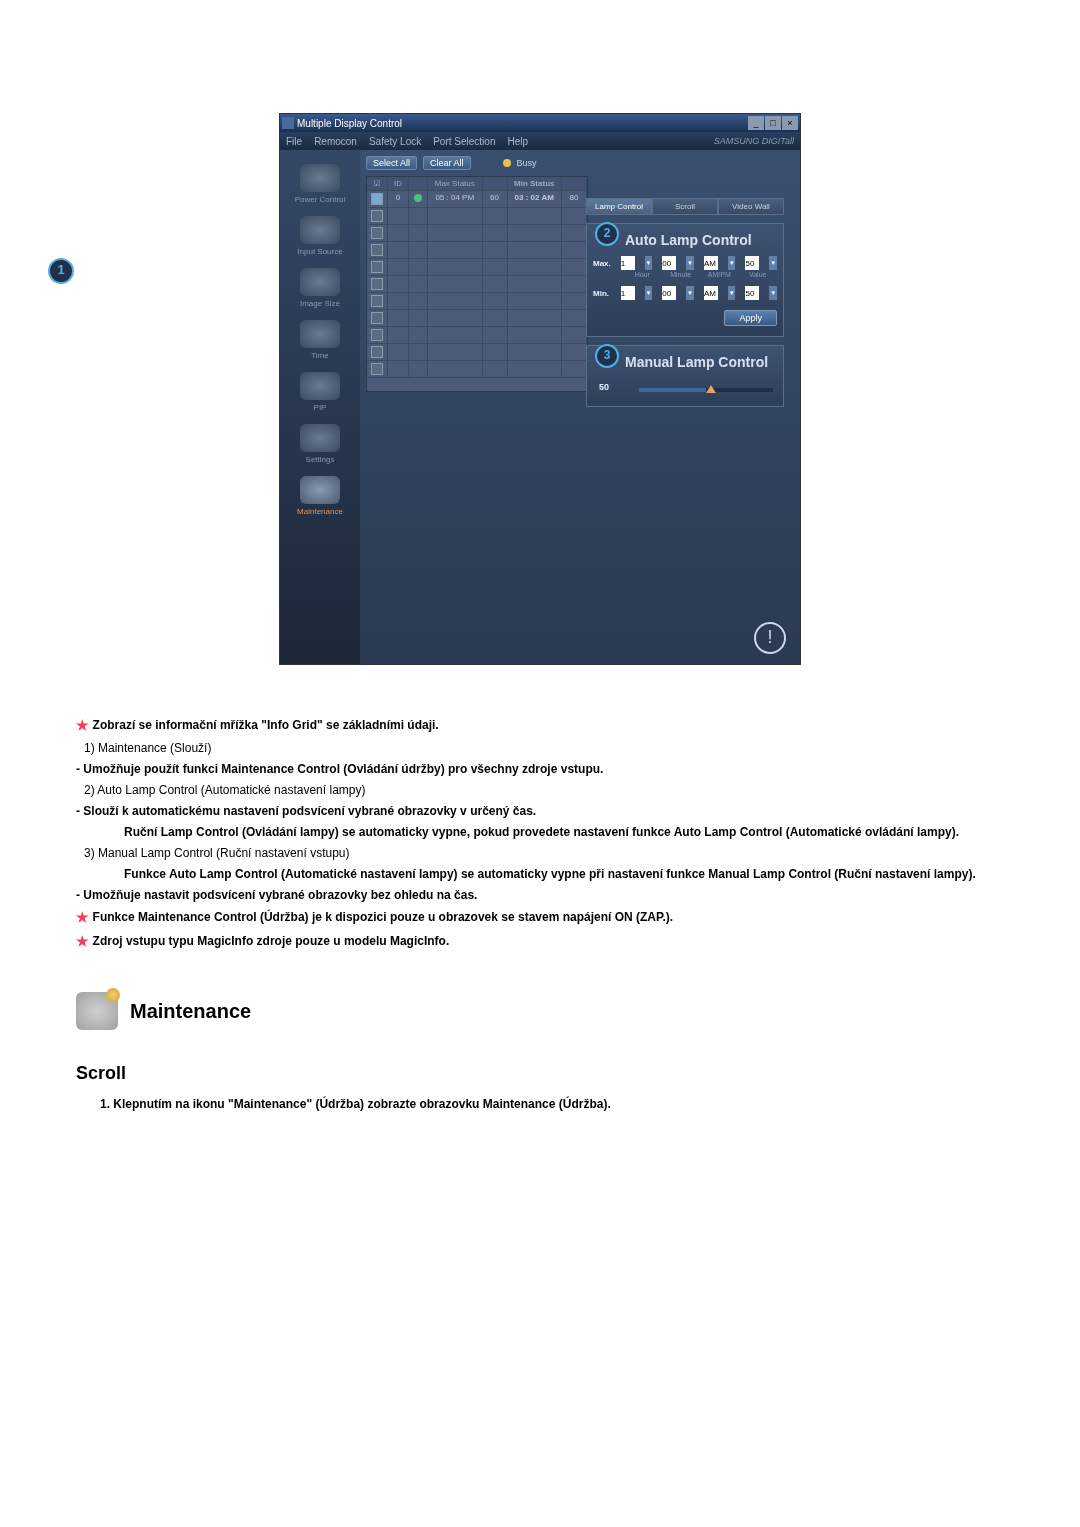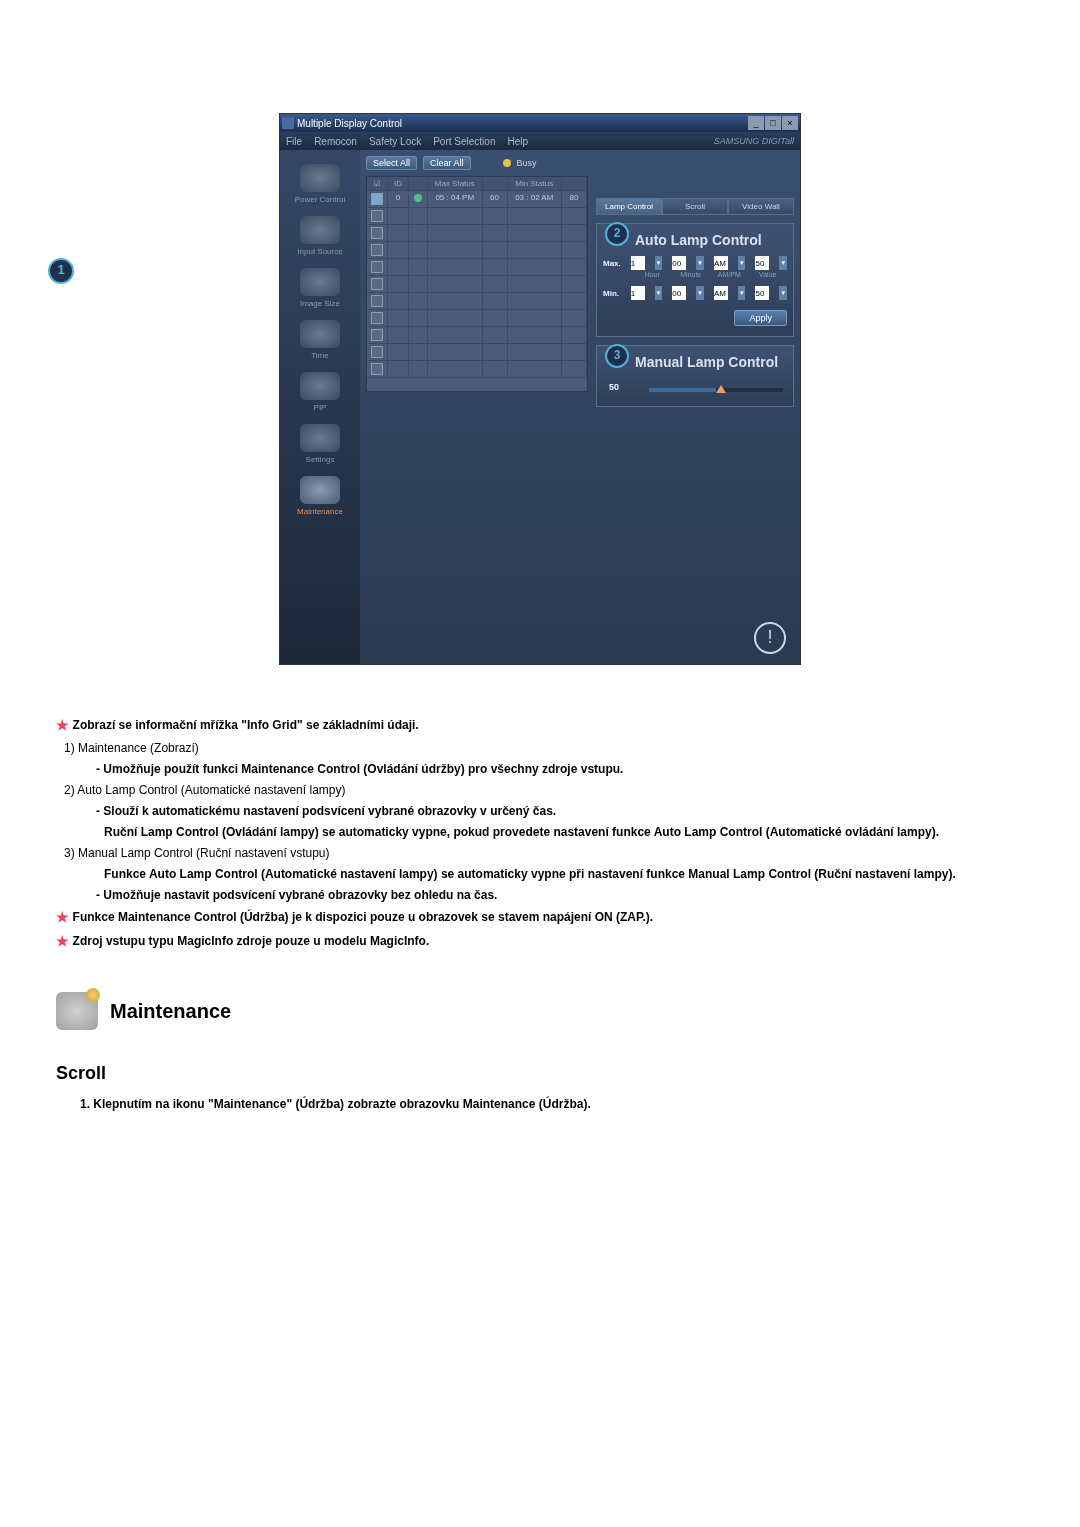--- a/index.html
+++ b/index.html
@@ -1,16 +1,16 @@
 <!DOCTYPE html>
 <html><head>
 <meta charset="utf-8">
 <style>
 body { margin:0; font-family:Arial,Helvetica,sans-serif; font-size:12px; background:#fff; color:#000; }
-.page { width:1080px; margin:0 auto; padding:0 56px; box-sizing:border-box; }
+.page { width:1080px; margin:0 auto; padding:0 76px; box-sizing:border-box; }
 .app-window { width:520px; margin:113px auto 50px; border:1px solid #333; background:#2a3f5f; }
 .titlebar { height:18px; background:linear-gradient(#3a5a8f,#1a2f4f); display:flex; align-items:center; color:#fff; font-size:10px; padding:0 2px; }
 .titlebar .t-icon { width:12px; height:12px; background:#4a6a9f; margin-right:3px; }
 .titlebar .t-title { flex:1; }
 .win-buttons { display:flex; gap:1px; }
 .win-buttons span { width:16px; height:14px; background:#8a9ab0; font-size:9px; text-align:center; line-height:14px; color:#000; }
 .menubar { height:18px; background:linear-gradient(#2a3f5f,#1a2a3f); display:flex; align-items:center; font-size:10px; color:#aab8d0; padding-left:6px;justify-content:space-between; }
 .menubar span { margin-right:12px; }
 .menubar .brand { margin-left:auto; margin-right:6px; font-style:italic; color:#8a9ab0; font-size:9px; }
 .app-body { display:flex; }
@@ -21,23 +21,23 @@
 .sb-item.active .sb-icon { background:radial-gradient(#8a9ab0,#4a5a70); }
 .main { flex:1; background:linear-gradient(#3a4f70,#2a3a50); position:relative; }
 .toolbar-row { display:flex; align-items:center; gap:6px; padding:6px; }
 .btn-3d { font-size:9px; color:#fff; background:linear-gradient(#5a7aa0,#3a5a80); border:1px solid #6a8ab0; padding:1px 6px; border-radius:2px; }
 .busy-dot { width:8px; height:8px; border-radius:50%; background:#e8c050; display:inline-block; }
 .busy-lbl { font-size:9px; color:#c8d0e0; }
 .grid-wrap { background:#4a5a78; margin:0 6px; border:1px solid #2a3a50; }
 .grid-head, .grid-row { display:flex; font-size:8px; }
 .cell { border-right:1px solid #3a4a60; border-bottom:1px solid #3a4a60; padding:2px; text-align:center; color:#c0c8d8; overflow:hidden; }
 .grid-head .cell { color:#9aa8c0; background:#425270; }
-.c-chk { width:16px; } .c-id { width:16px; } .c-stat { width:14px; } .c-max { flex:1.3; } .c-maxv { width:20px; } .c-min { flex:1.3; } .c-minv { width:20px; }
+.c-chk { width:16px; } .c-id { width:16px; } .c-stat { width:14px; } .c-max { flex:1.3; } .c-maxv { width:20px; } .c-min { flex:1.3;font-weight:bold; } .c-minv { width:20px; }
 .grid-body { height:200px; overflow:hidden; position:relative; }
-.right-panel { position:absolute; right:6px; top:48px; width:198px; }
+.right-panel { position:absolute; right:16px; top:48px; width:198px; }
 .tabs-row { display:flex; font-size:8px; }
 .tab { flex:1; text-align:center; color:#cad2e0; background:linear-gradient(#4a5f80,#3a4a68); padding:3px 0; border:1px solid #5a6f8a; }
 .tab.active { background:linear-gradient(#5a7a9f,#4a5f80); color:#fff; }
 .field-box { border:1px solid #5a6f8a; background:linear-gradient(#3e5272,#2e3e58); margin-top:8px; padding:8px 6px 10px; color:#cad2e0; font-size:8px; position:relative; }
 .callout { position:absolute; left:8px; top:-2px; width:20px; height:20px; border-radius:50%; border:2px solid #50b0e0; color:#50b0e0; background:#20304a; text-align:center; line-height:18px; font-size:12px; font-weight:bold; }
 .field-title { margin-left:32px; color:#d8e0f0; font-weight:bold; font-size:14px; }
 .row-ctrl { display:flex; align-items:center; gap:10px; margin-top:8px; }
 .row-lbl { width:28px; color:#e8f0ff; font-weight:bold; }
 .sel { width:22px; height:14px; background:#fff; color:#000; font-size:8px; display:flex; align-items:center; }
 .sel-arr { width:12px; height:14px; background:#6080a8; color:#fff; text-align:center; font-size:7px; line-height:14px; }
@@ -52,21 +52,21 @@
 .footer-area { height:40px; margin:6px; display:flex; justify-content:flex-end; align-items:center; }
 .warn-icon { width:28px; height:28px; border-radius:50%; border:2px solid #d0d8e8; color:#d0d8e8; text-align:center; line-height:26px; font-size:18px; margin-right:8px; }
 .chk-cell { width:10px; height:10px; border:1px solid #8a9ab0; background:#5a6a80; margin:0 auto; }
 .chk-cell.on { background:#7aaad0; }
 .stat-dot { width:8px; height:8px; border-radius:50%; background:#50c080; margin:1px auto; }
 
 .doc-text { margin-top:30px; line-height:1.5; }
 .star { color:#f04060; font-size:14px; vertical-align:middle; margin-right:4px; }
 .para { margin:3px 0;font-weight:bold; }
 .indent { margin-left:24px; }
-.indent2 { margin-left:40px; }
+.indent2 { }
 .num-item { margin:3px 0 3px 8px; }
 .bold { font-weight:bold; }
 .section-head { display:flex; align-items:center; margin-top:40px; }
 .section-icon { width:42px; height:38px; background:radial-gradient(#d0d0d0,#a0a0a0); border-radius:6px; margin-right:12px; position:relative; }
 .section-icon::after { content:""; position:absolute; right:-2px; top:-4px; width:14px; height:14px; background:radial-gradient(#f0d070,#d0a030); border-radius:50%; }
 .section-title { font-size:20px; font-weight:bold; }
 h2.sub { font-size:18px; margin:30px 0 8px 0; }
 .callout-1 { position:absolute; width:22px; height:22px; border-radius:50%; border:2px solid #50b0e0; background:#20304a; color:#50b0e0; text-align:center; line-height:20px; font-size:13px; font-weight:bold; left:48px; top:258px; z-index:5; }
 </style>
 </head>
@@ -326,21 +326,21 @@
         <div style="clear:both;height:220px;"></div>
         <div class="footer-area">
           <div class="warn-icon">!</div>
         </div>
       </div>
     </div>
   </div>
 
   <div class="doc-text">
     <div class="para"><span class="star">★</span><span>Zobrazí se informační mřížka "Info Grid" se základními údaji.</span></div>
-    <div class="num-item">1) <span>Maintenance (Zobrazí)</span></div>
+    <div class="num-item">1) <span>Maintenance (Slouží)</span></div>
     <div class="para indent2"><span>- Umožňuje použít funkci Maintenance Control (Ovládání údržby) pro všechny zdroje vstupu.</span></div>
     <div class="num-item">2) <span>Auto Lamp Control (Automatické nastavení lampy)</span></div>
     <div class="para indent2"><span>- Slouží k automatickému nastavení podsvícení vybrané obrazovky v určený čas.</span></div>
     <div class="para indent2" style="margin-left:48px;"><span>Ruční Lamp Control (Ovládání lampy) se automaticky vypne, pokud provedete nastavení funkce Auto Lamp Control (Automatické ovládání lampy).</span></div>
     <div class="num-item">3) <span>Manual Lamp Control (Ruční nastavení vstupu)</span></div>
     <div class="para indent2" style="margin-left:48px;"><span>Funkce Auto Lamp Control (Automatické nastavení lampy) se automaticky vypne při nastavení funkce Manual Lamp Control (Ruční nastavení lampy).</span></div>
     <div class="para indent2"><span>- Umožňuje nastavit podsvícení vybrané obrazovky bez ohledu na čas.</span></div>
     <div class="para bold"><span class="star">★</span><span>Funkce Maintenance Control (Údržba) je k dispozici pouze u obrazovek se stavem napájení ON (ZAP.).</span></div>
     <div class="para bold"><span class="star">★</span><span>Zdroj vstupu typu MagicInfo zdroje pouze u modelu MagicInfo.</span></div>
 

